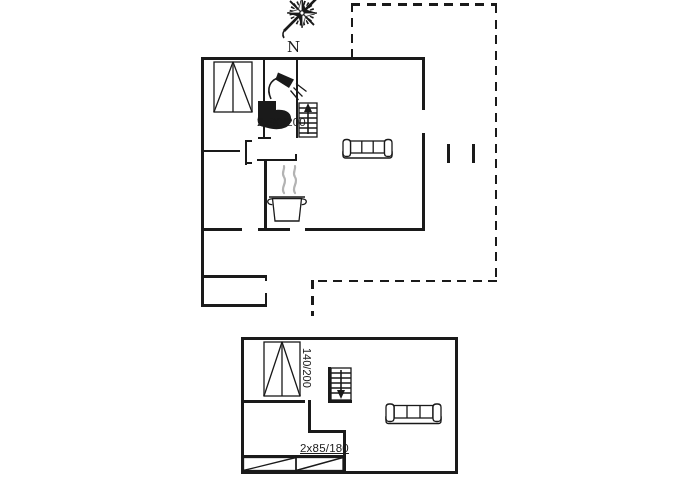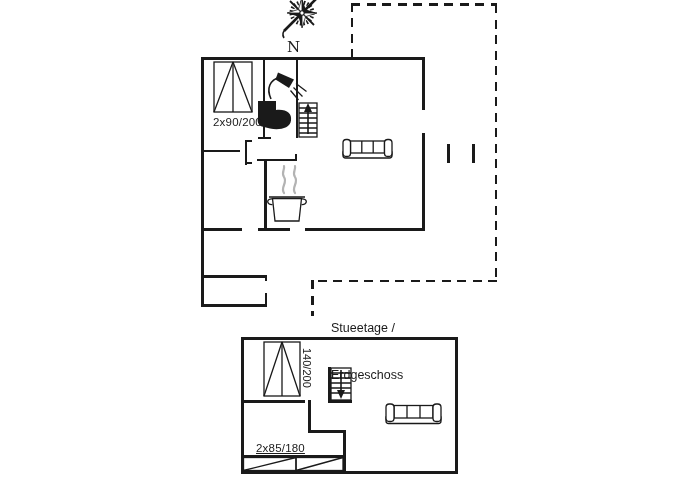--- a/index.html
+++ b/index.html
@@ -2,21 +2,21 @@
 <html><head>
 <meta charset="utf-8">
 <style>
   html,body{margin:0;padding:0;background:#fff;}
   #stage{
     position:relative;width:700px;height:500px;background:#ffffff;
     overflow:hidden;font-family:"Liberation Sans",sans-serif;color:#1a1a1a;
   }
   #plan-svg{position:absolute;left:0;top:0;}
   .lbl{position:absolute;color:#1a1a1a;white-space:pre;}
-  .size-lbl{font-size:11.5px;letter-spacing:0.2px;}
+  .size-lbl{font-size:11.5px;letter-spacing:0.2px;margin-left:44px;}
   .floor-name{font-size:12.5px;line-height:15.5px;}
   #north-label{font-family:"DejaVu Serif",serif;font-size:15px;}
   #bed2-label{transform:rotate(90deg);transform-origin:0 0;font-size:11px;}
   svg .wall{stroke:#1a1a1a;stroke-width:3;fill:none;stroke-linecap:butt;shape-rendering:crispEdges;}
   svg .iwall{stroke:#1a1a1a;stroke-width:2.6;fill:none;stroke-linecap:butt;shape-rendering:crispEdges;}
   svg .tick{stroke:#1a1a1a;stroke-width:2;fill:none;shape-rendering:crispEdges;}
   svg .dash{stroke:#1a1a1a;stroke-width:2.4;fill:none;stroke-dasharray:9 6.5;shape-rendering:crispEdges;}
   svg .thin{stroke:#1a1a1a;stroke-width:1.3;fill:none;}
   svg .thinw{stroke:#1a1a1a;stroke-width:1.3;fill:#ffffff;}
   svg .med{stroke:#1a1a1a;stroke-width:1.6;fill:none;}
@@ -166,24 +166,20 @@
       <polygon points="287,13 298,9.5 302,13" fill="#ffffff" stroke="#1a1a1a" stroke-width="0.8"></polygon>
       <polygon points="287,13 298,16.5 302,13" fill="#1a1a1a"></polygon>
       <circle cx="302" cy="13" r="2.2" fill="#ffffff" stroke="#1a1a1a" stroke-width="1.1"></circle>
     </g>
   </svg>
 
   <div class="lbl" id="north-label" style="left:287px;top:38px;">N</div>
 
   <div class="lbl size-lbl" style="left:213px;top:116px;width:42px;text-align:center;">2x90/200</div>
 
-  <div class="lbl floor-name" style="left:331px;top:290px;">
-    <div>Stueetage /</div>
-    <div>Erdgeschoss</div>
-  </div>
 
   <div class="lbl" id="bed2-label" style="left:313px;top:348px;">140/200</div>
 
   <div class="lbl size-lbl" style="left:256px;top:442px;width:48px;text-align:center;text-decoration:underline;">2x85/180</div>
 
   <div class="lbl floor-name" style="left:311px;top:474px;">
     
     
   </div>
 

